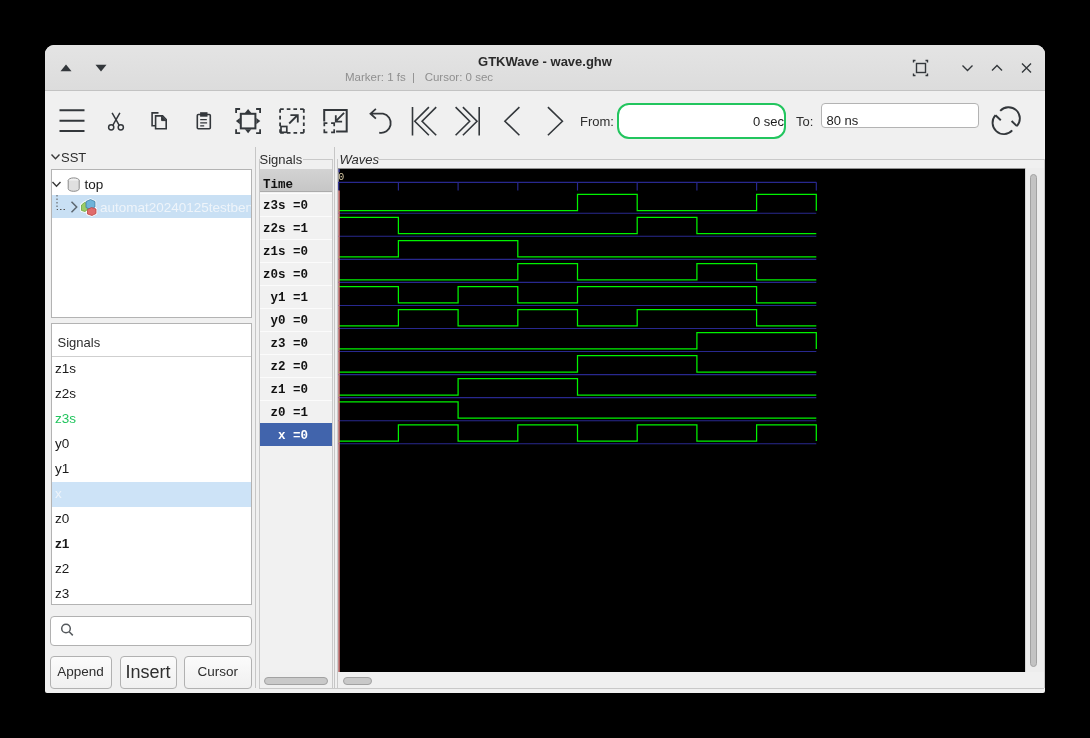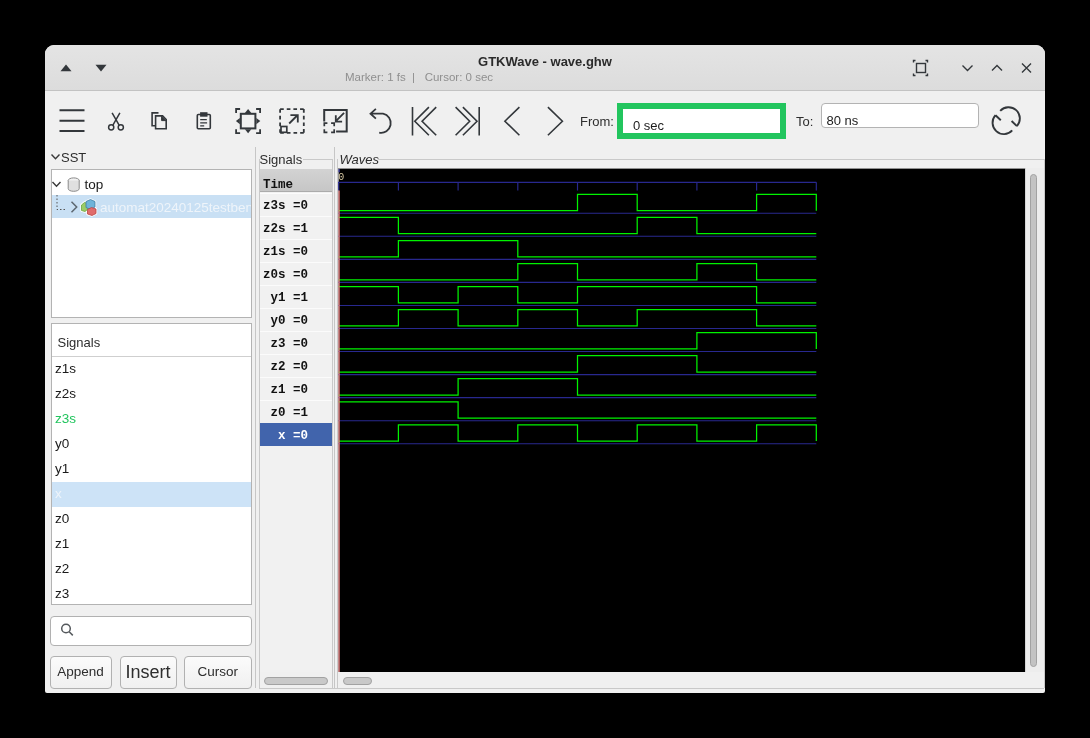--- a/index.html
+++ b/index.html
@@ -21,21 +21,21 @@
 <div class="abs" style="left:51.5px;top:355.5px;width:199.5px;height:1px;background:#cfcfcf;"></div>
 <div class="t" style="left:57.5px;top:334.5px;font-size:13px;color:#2d2d2d;">Signals</div>
 <div class="t" style="left:55px;top:361px;font-size:13.5px;color:#1a1a1a;">z1s</div>
 <div class="t" style="left:55px;top:386px;font-size:13.5px;color:#1a1a1a;">z2s</div>
 <div class="t" style="left:55px;top:411px;font-size:13.5px;color:#22c55e;">z3s</div>
 <div class="t" style="left:55px;top:436px;font-size:13.5px;color:#1a1a1a;">y0</div>
 <div class="t" style="left:55px;top:461px;font-size:13.5px;color:#1a1a1a;">y1</div>
 <div class="abs" style="left:51.5px;top:481.5px;width:199.5px;height:25px;background:#cde3f7;"></div>
 <div class="t" style="left:55px;top:486px;font-size:13.5px;color:#eef4fa;">x</div>
 <div class="t" style="left:55px;top:511px;font-size:13.5px;color:#1a1a1a;">z0</div>
-<div class="t" style="left:55px;top:536px;font-size:13.5px;color:#1a1a1a;">z1</div>
+<div class="t" style="left:55px;top:536px;font-size:13.5px;color:#1a1a1a;font-weight:bold;">z1</div>
 <div class="t" style="left:55px;top:561px;font-size:13.5px;color:#1a1a1a;">z2</div>
 <div class="t" style="left:55px;top:586px;font-size:13.5px;color:#1a1a1a;">z3</div>
 <div class="abs" style="left:50px;top:615.5px;width:201.5px;height:30px;background:#fff;border:1px solid #b1b1b1;border-radius:4px;box-sizing:border-box;"></div>
 <div class="abs" style="left:49.5px;top:656px;width:62px;height:32.5px;background:linear-gradient(#fbfbfb,#f0f0f0);border:1px solid #b1b1b1;border-radius:4px;box-sizing:border-box;text-align:center;line-height:30.5px;font-size:13.5px;color:#2d2d2d;">Append</div>
 <div class="abs" style="left:119.5px;top:656px;width:57px;height:32.5px;background:linear-gradient(#fbfbfb,#f0f0f0);border:1px solid #b1b1b1;border-radius:4px;box-sizing:border-box;text-align:center;line-height:30.5px;font-size:18px;color:#2d2d2d;">Insert</div>
 <div class="abs" style="left:184px;top:656px;width:67.5px;height:32.5px;background:linear-gradient(#fbfbfb,#f0f0f0);border:1px solid #b1b1b1;border-radius:4px;box-sizing:border-box;text-align:center;line-height:30.5px;font-size:13.5px;color:#2d2d2d;">Cursor</div>
 <div class="abs" style="left:255px;top:147px;width:1px;height:541px;background:#c6c6c6;"></div>
 <div class="abs" style="left:333.5px;top:147px;width:1px;height:541px;background:#c6c6c6;"></div>
 <div class="t" style="left:259.5px;top:152px;font-size:13px;color:#2d2d2d;">Signals</div>
 <div class="abs" style="left:303px;top:159px;width:28.5px;height:1px;background:#c9c9c9;"></div>
@@ -99,21 +99,21 @@
     <path d="M0.7,272.1H60.4V255.8H120.1V272.1H179.8V255.8H239.5V272.1H299.2V255.8H358.9V272.1H418.6V255.8H478.3V272.1" stroke="#00f200" stroke-width="1.25" fill="none"></path>
     <text x="0.2" y="10.8" font-family="Liberation Mono,monospace" font-size="10" fill="#d8c9a3">0</text>
     <path d="M1.1,21.5V503" stroke="#f38181" stroke-width="1.2" fill="none"></path>
     <path d="M1.1,0V3.2" stroke="#3c3cae" stroke-width="1.2" fill="none"></path>
   </svg>
 <div class="abs" style="left:1024.5px;top:168px;width:19px;height:503.5px;background:#ededed;border-left:1px solid #d5d5d5;box-sizing:border-box;"></div>
 <div class="abs" style="left:1029.5px;top:174px;width:7.5px;height:493px;background:#c3c3c3;border:1px solid #a2a2a2;border-radius:4px;box-sizing:border-box;"></div>
 <div class="abs" style="left:263.5px;top:677px;width:64px;height:8px;background:#c9c9c9;border:1px solid #a2a2a2;border-radius:4px;box-sizing:border-box;"></div>
 <div class="abs" style="left:343px;top:677px;width:28.5px;height:8px;background:#c9c9c9;border:1px solid #a2a2a2;border-radius:4px;box-sizing:border-box;"></div>
 <div class="t" style="left:580px;top:114px;font-size:13px;color:#2e2e2e;">From:</div>
-<div class="abs" style="left:617px;top:103px;width:169px;height:36px;background:#fff;border:6px solid #22c55e;border-radius:0;box-sizing:border-box;font-size:13px;color:#1c1c1c;line-height:34px;padding-left:10px;">0 sec</div>
+<div class="abs" style="left:617px;top:103px;width:169px;height:36px;background:#fff;border:2px solid #22c55e;border-radius:12px;box-sizing:border-box;font-size:13px;color:#1c1c1c;line-height:34px;padding-left:10px;text-align:right;">0 sec</div>
 <div class="t" style="left:796px;top:114px;font-size:13px;color:#2e2e2e;">To:</div>
 <div class="abs" style="left:821px;top:103px;width:158px;height:25px;background:#fff;border:1px solid #b3b3b3;border-radius:4px;box-sizing:border-box;font-size:13px;color:#1c1c1c;line-height:34px;padding-left:4.5px;">80 ns</div>
 <svg class="abs" style="left:0;top:0;pointer-events:none;" width="1090" height="738" viewBox="0 0 1090 738">
     <path d="M60.5,71.2h11l-5.5,-6.8z" fill="#33373b"></path>
     <path d="M95.5,64.8h11l-5.5,6.8z" fill="#33373b"></path>
     <g stroke="#33373b" stroke-width="1.4" fill="none">
       <rect x="916.5" y="63.5" width="9" height="9"></rect>
       <path d="M913.5,62.5v-2h2M925.5,60.5h2v2M927.5,73.5v2h-2M915.5,75.5h-2v-2"></path>
       <path d="M962.5,65.5l5,5l5,-5"></path>
       <path d="M992,70.5l5,-5l5,5"></path>

